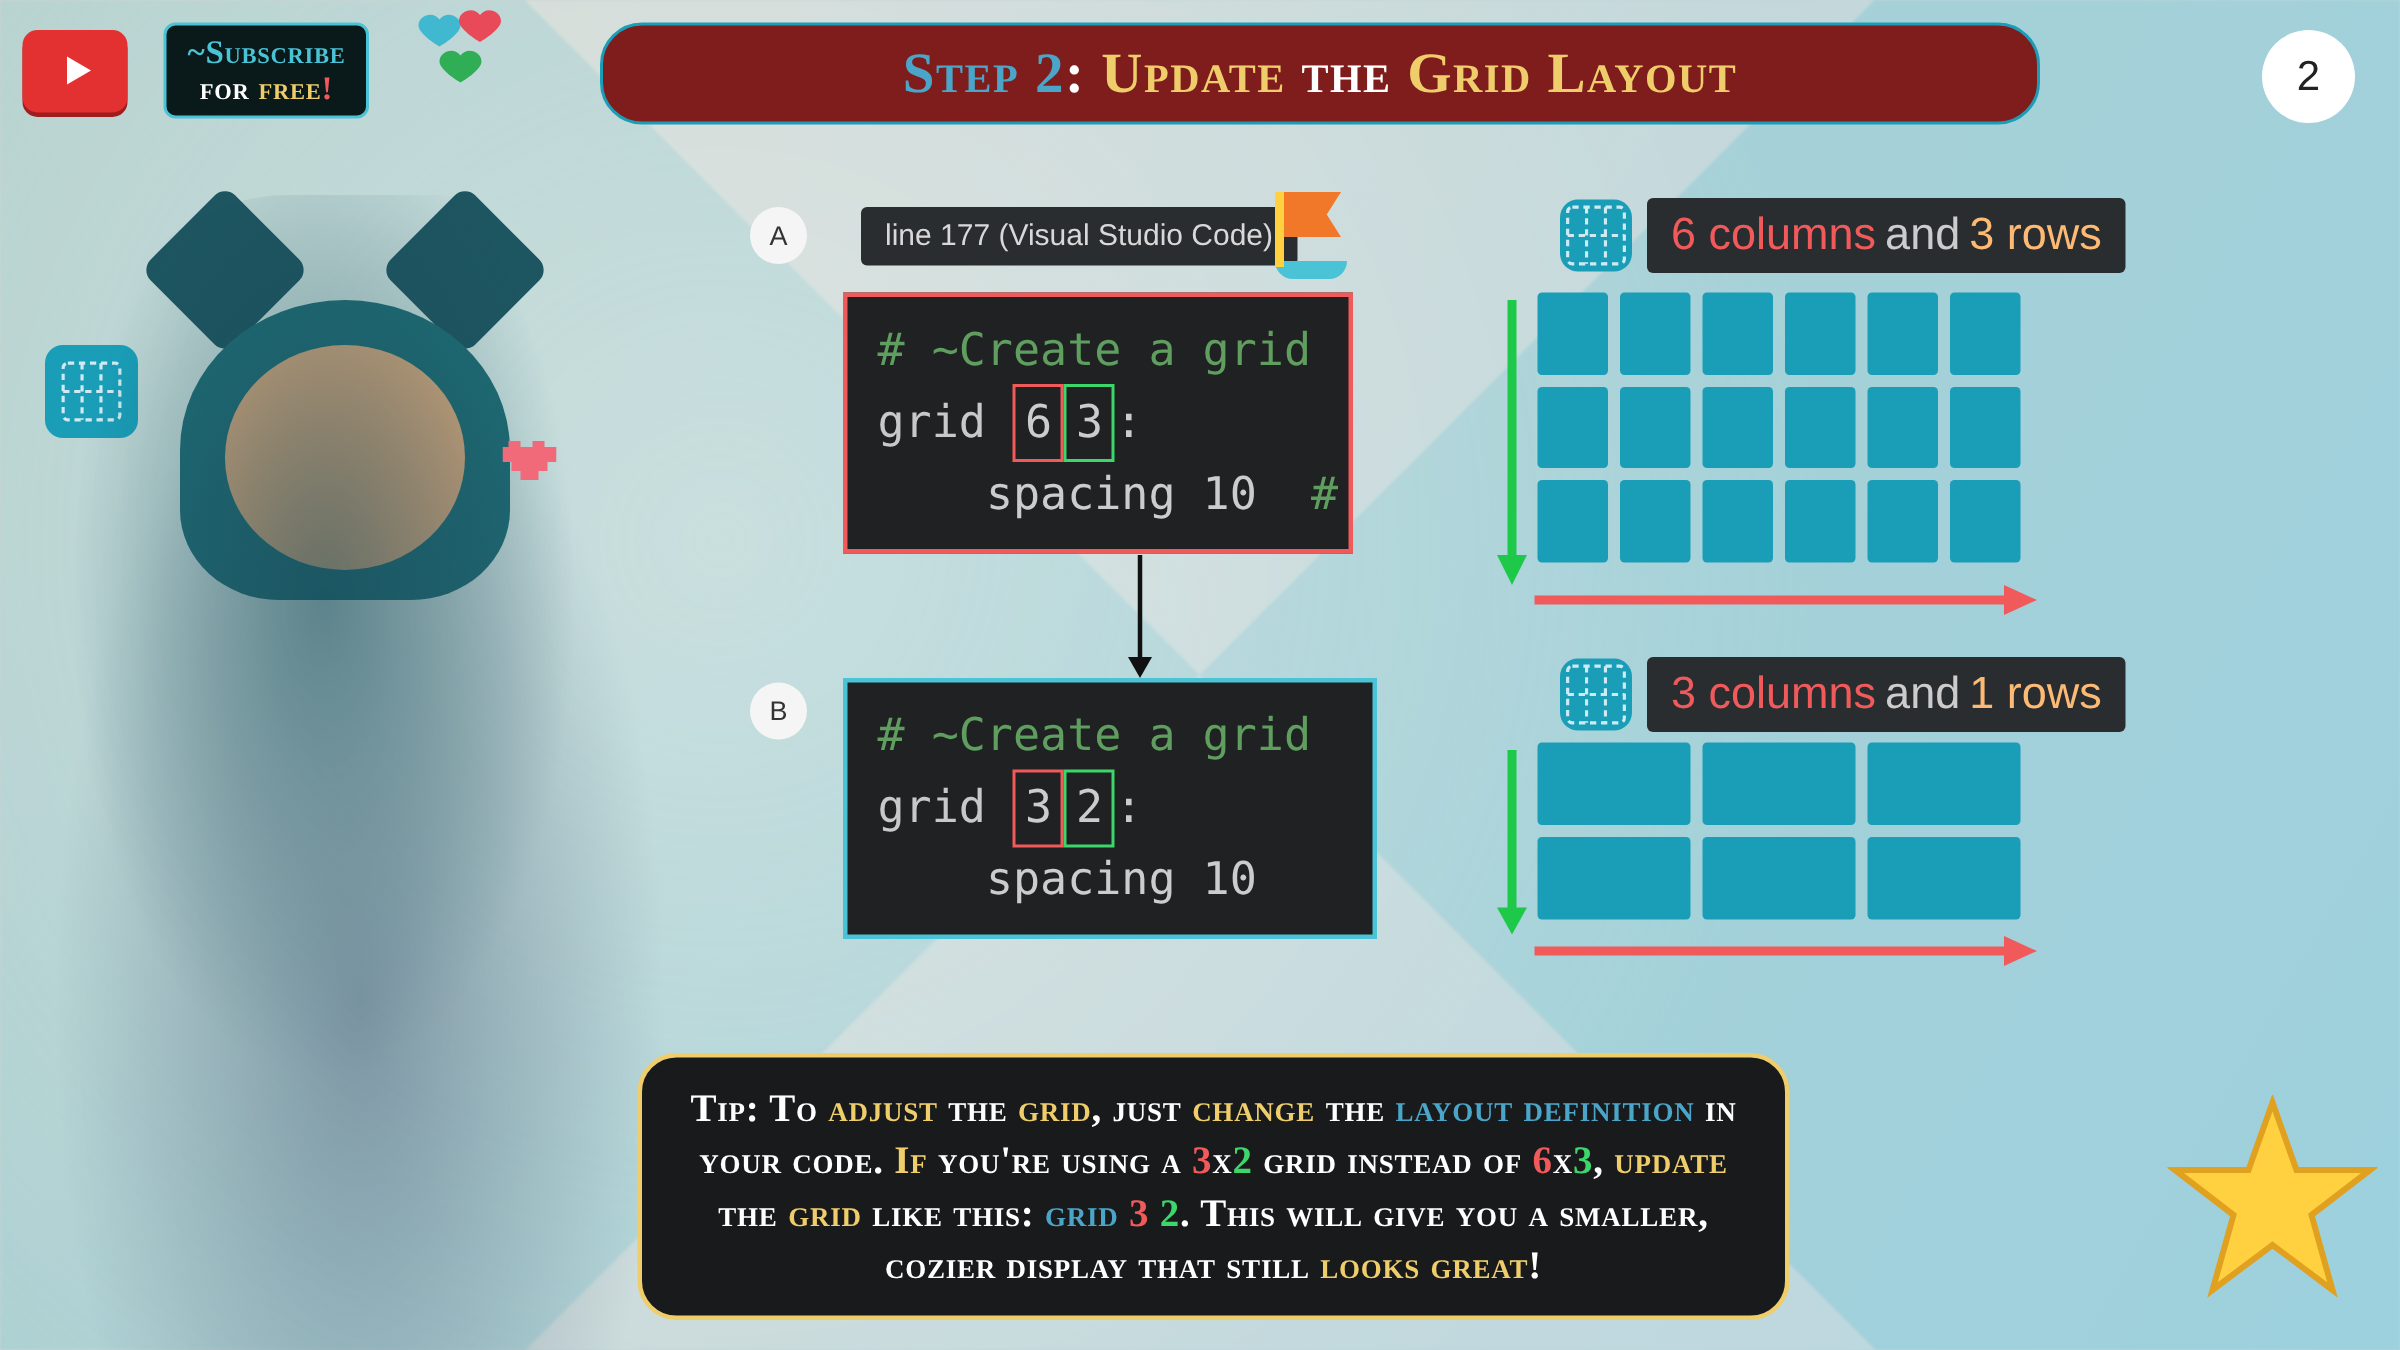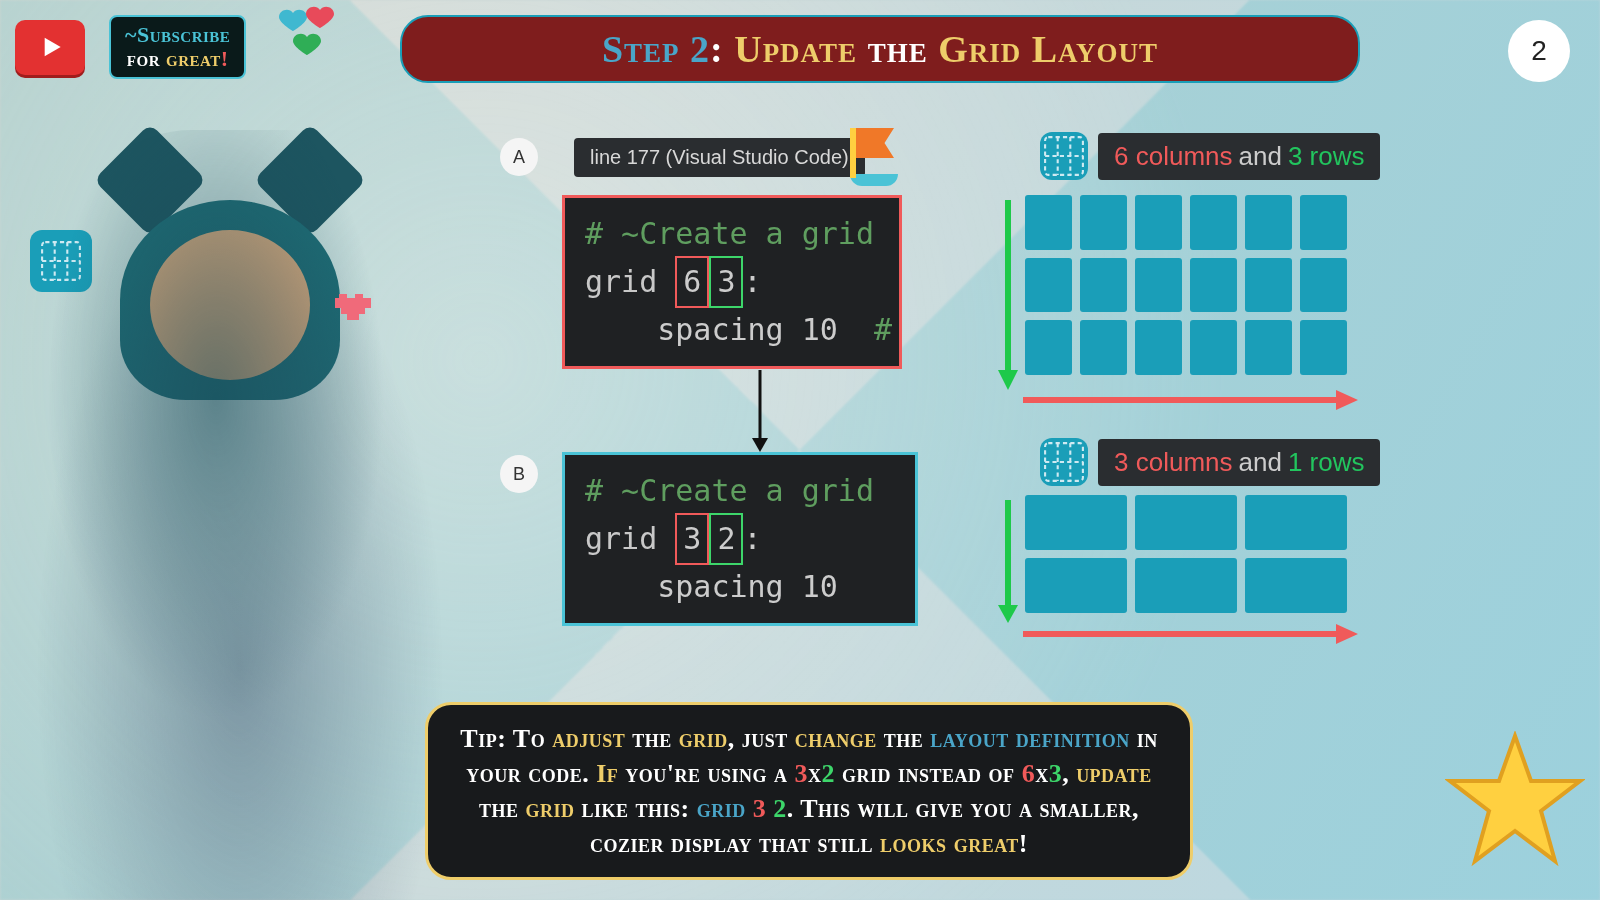--- a/index.html
+++ b/index.html
@@ -71,23 +71,23 @@
   .code .comment{color:#5f9e5f}
   .code .kw{color:#c8c8c8}
   .code .num{display:inline-block;padding:0 6px;margin:0 2px}
   .code .num.r{outline:2px solid var(--red);color:#ccc}
   .code .num.g{outline:2px solid #3dd66a;color:#ccc}
   .code .hash{color:#5f9e5f}
 
   .arrow-down{top:370px;left:750px}
 
   
-  .grid-legend{background:#2a2d30;color:#ccc;padding:8px 16px;font-family:Arial,sans-serif;font-size:26px;border-radius:4px;display:flex;gap:6px;align-items:center}
+  .grid-legend{background:#2a2d30;color:#ccc;padding:8px 16px;font-family:Arial,sans-serif;font-size:30px;border-radius:4px;display:flex;gap:6px;align-items:center}
   .grid-legend .r{color:var(--red)}
-  .grid-legend .g{color:#22c55e}
+  .grid-legend .g{color:#fdba74}
 
   .legend-a{top:132px;left:1040px;display:flex;gap:10px;align-items:center}
   .legend-b{top:438px;left:1040px;display:flex;gap:10px;align-items:center}
 
   
   .gridviz{display:grid;gap:8px}
   .gridviz .cell{background:var(--teal);border-radius:3px}
   .gviz-a{top:195px;left:1025px;width:322px;height:180px;grid-template-columns:repeat(6,1fr);grid-template-rows:repeat(3,1fr)}
   .gviz-b{top:495px;left:1025px;width:322px;height:118px;grid-template-columns:repeat(3,1fr);grid-template-rows:repeat(2,1fr)}
 
@@ -111,21 +111,21 @@
   <div class="yt">
     <svg viewBox="0 0 24 24">
         <polygon points="8,5 20,12 8,19" fill="#fff"></polygon>
       </svg>
   </div>
   <div class="sub-btn">
     <div class="l1">~Subscribe</div>
     <div class="l2">
       <span class="w1">for</span>
       <span> </span>
-      <span class="w2">great</span><span class="exc">!</span>
+      <span class="w2">free</span><span class="exc">!</span>
     </div>
   </div>
 </div>
 
 <div class="abs hearts">
   <svg width="70" height="55">
     <path d="M18 8 c-4-6-14-3-14 4 0 6 14 14 14 14 s14-8 14-14 c0-7-10-10-14-4z" fill="#3fb8d0"></path>
     <path d="M45 5 c-4-6-14-3-14 4 0 6 14 14 14 14 s14-8 14-14 c0-7-10-10-14-4z" fill="#e84a5a"></path>
     <path d="M32 32 c-4-6-14-3-14 4 0 6 14 14 14 14 s14-8 14-14 c0-7-10-10-14-4z" fill="#2fae56"></path>
   </svg>

